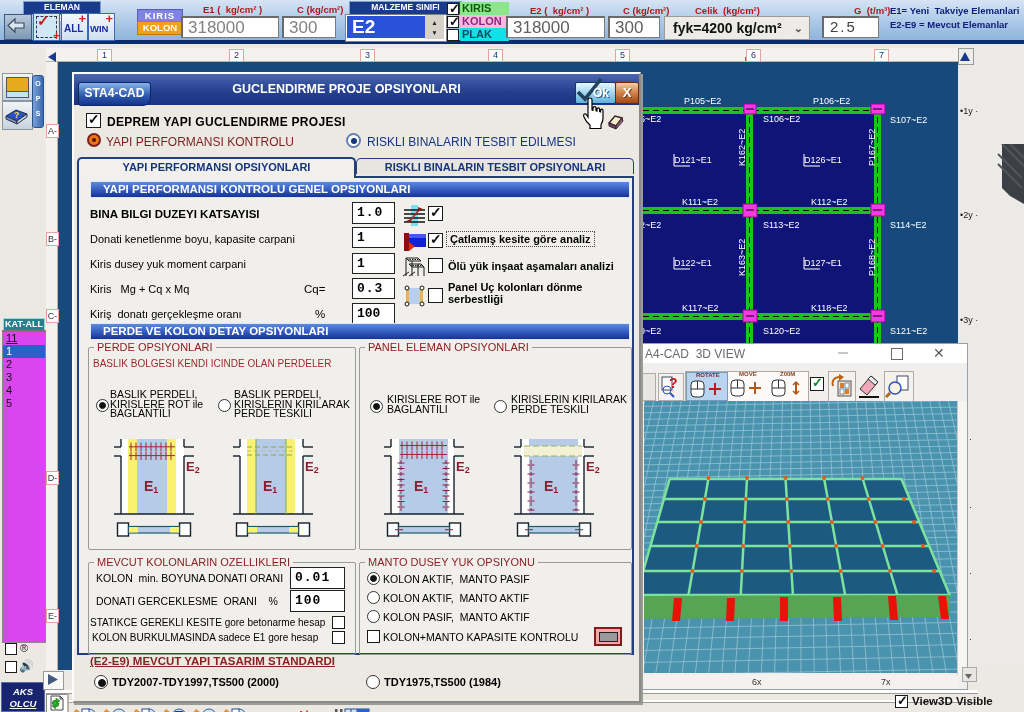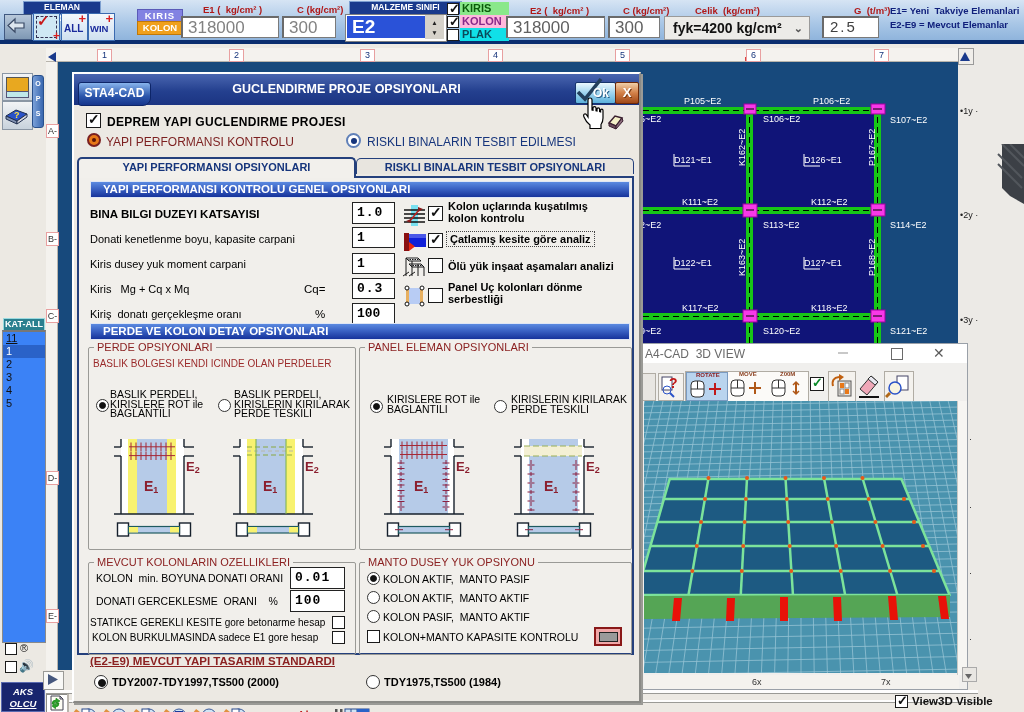--- a/index.html
+++ b/index.html
@@ -84,21 +84,21 @@
   <div class="abs" style="left:2px;top:57px;width:29px;height:27px;background:linear-gradient(180deg,#f2f4f6,#c8d2dc);border:1px solid #8a96a4;">
     <svg width="27" height="25" viewBox="0 0 27 25">
         <polygon points="3,14 13,8 24,12 14,19" fill="#2a52c8" stroke="#203050"></polygon>
         <polygon points="3,14 3,17 14,22 14,19" fill="#8090b0" stroke="#203050"></polygon>
         <polygon points="14,19 14,22 24,15 24,12" fill="#d8d8e0" stroke="#203050"></polygon>
         <text x="11" y="16" font-size="9" fill="#ffe040" font-weight="bold">?</text>
       </svg>
   </div>
   <div class="abs" style="left:32px;top:31px;width:10px;height:51px;background:linear-gradient(90deg,#7aa0d8,#3a68b0);border:1px solid #28508c;border-radius:3px;color:#fff;font-size:7px;font-weight:bold;text-align:center;line-height:15px;">O<br>P<br>S</div>
   <div class="abs" style="left:3px;top:274px;width:40px;height:12px;background:#2a7f8f;border:1px solid #9adadf;color:#fff;font-size:9px;font-weight:bold;text-align:center;line-height:11px;">KAT-ALL</div>
-  <div class="abs" style="left:2px;top:286px;width:42px;height:310px;background:#3b82f6;border:1px solid #8a8a8a;border-top:2px solid #777;font-size:11px;color:#111;">
+  <div class="abs" style="left:2px;top:286px;width:42px;height:310px;background:#d946ef;border:1px solid #8a8a8a;border-top:2px solid #777;font-size:11px;color:#111;">
     <div style="padding-left:3px;height:13px;text-decoration:underline;">11</div>
     <div style="padding-left:3px;height:13px;background:#2a62c8;color:#fff;">1</div>
     <div style="padding-left:3px;height:13px;">2</div>
     <div style="padding-left:3px;height:13px;">3</div>
     <div style="padding-left:3px;height:13px;">4</div>
     <div style="padding-left:3px;height:13px;">5</div>
   </div>
   <div class="cb" style="left:5px;top:599px;width:12px;height:12px;"></div>
   <div class="abs" style="left:20px;top:598px;font-size:11px;color:#222;">®</div>
   <div class="cb" style="left:5px;top:617px;width:12px;height:12px;"></div>
@@ -603,21 +603,20 @@
         <line x1="0" y1="13" x2="21" y2="13"></line>
         <line x1="0" y1="17" x2="21" y2="17"></line>
       </g>
     <line x1="6" y1="16" x2="14" y2="6" stroke="#c02020" stroke-width="1.5"></line>
     <polygon points="14,2 19,4 14,7" fill="#8a1a1a"></polygon>
       <polygon points="7,14 2,16 7,18" fill="#8a1a1a"></polygon>
   </svg>
   <div class="cb" style="left:354px;top:132px;width:15px;height:15px;">
       <span class="tick" style="font-size:14px;">✓</span>
     </div>
-  <div class="abs bold" style="left:374px;top:127px;font-size:11px;color:#000;line-height:11.5px;">Kolon uçlarında kuşatılmış<br>kolon kontrolu</div>
   <svg class="abs" style="left:330px;top:157px;" width="23" height="20" viewBox="0 0 23 20">
     <rect x="0" y="2" width="5" height="18" fill="#8a1010"></rect>
     <rect x="5" y="3" width="17" height="13" fill="#1020d8"></rect>
     <rect x="5" y="3" width="17" height="4" fill="#4a58e8"></rect>
     <polygon points="5,11 11,15.5 5,20" fill="#e82810"></polygon>
   </svg>
   <div class="cb" style="left:354px;top:159px;width:15px;height:15px;">
       <span class="tick" style="font-size:14px;">✓</span>
     </div>
   <div class="abs bold" style="left:372px;top:157px;font-size:11px;color:#000;border:1px dotted #444;padding:1px 3px;">Çatlamış kesite göre analiz</div>

